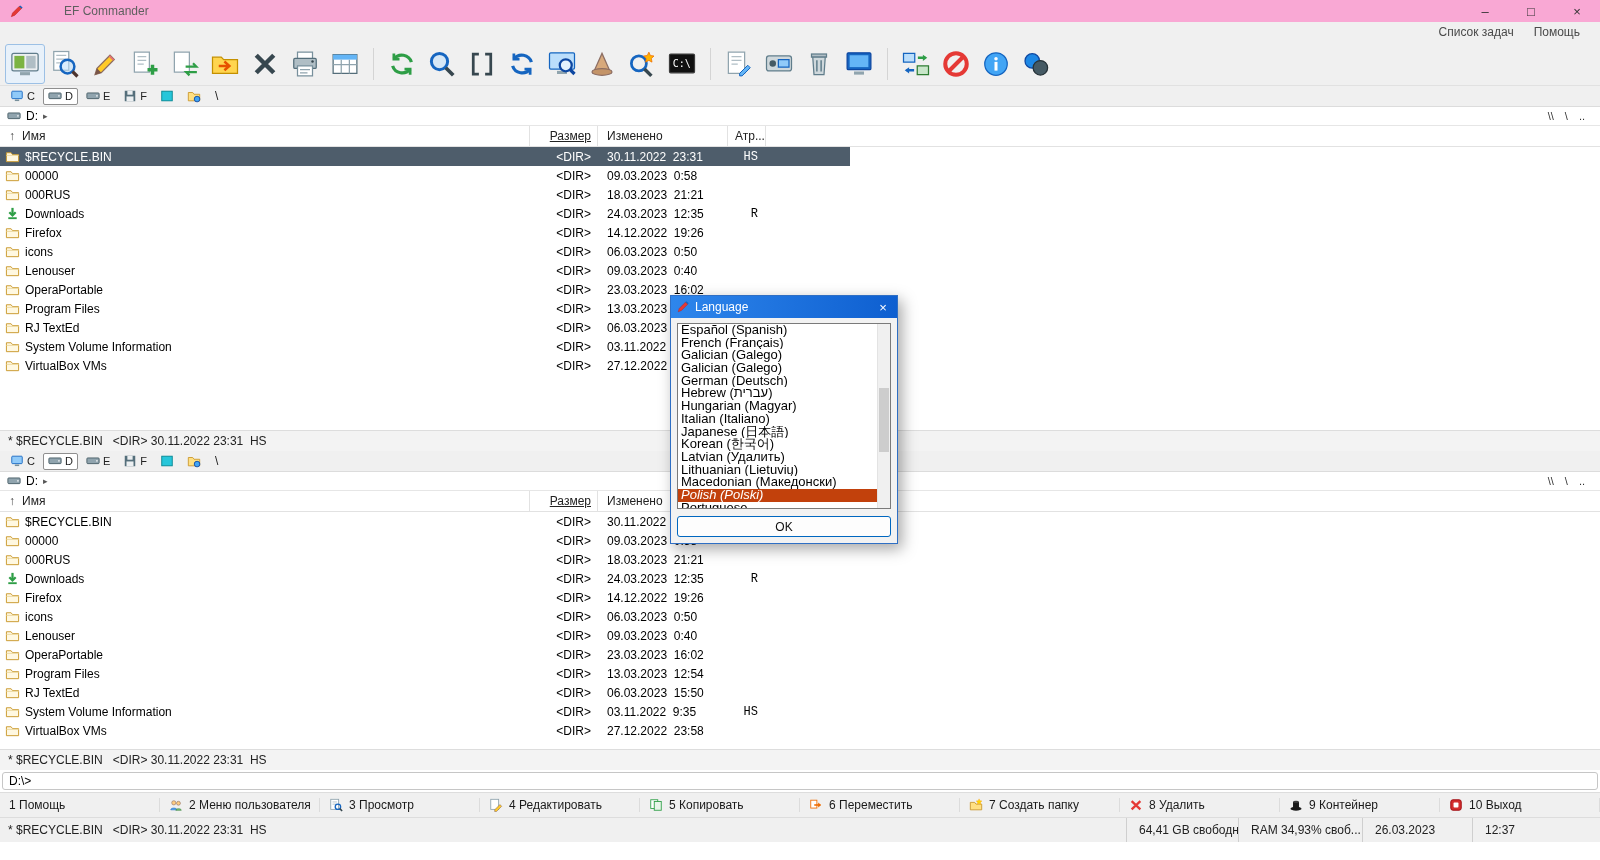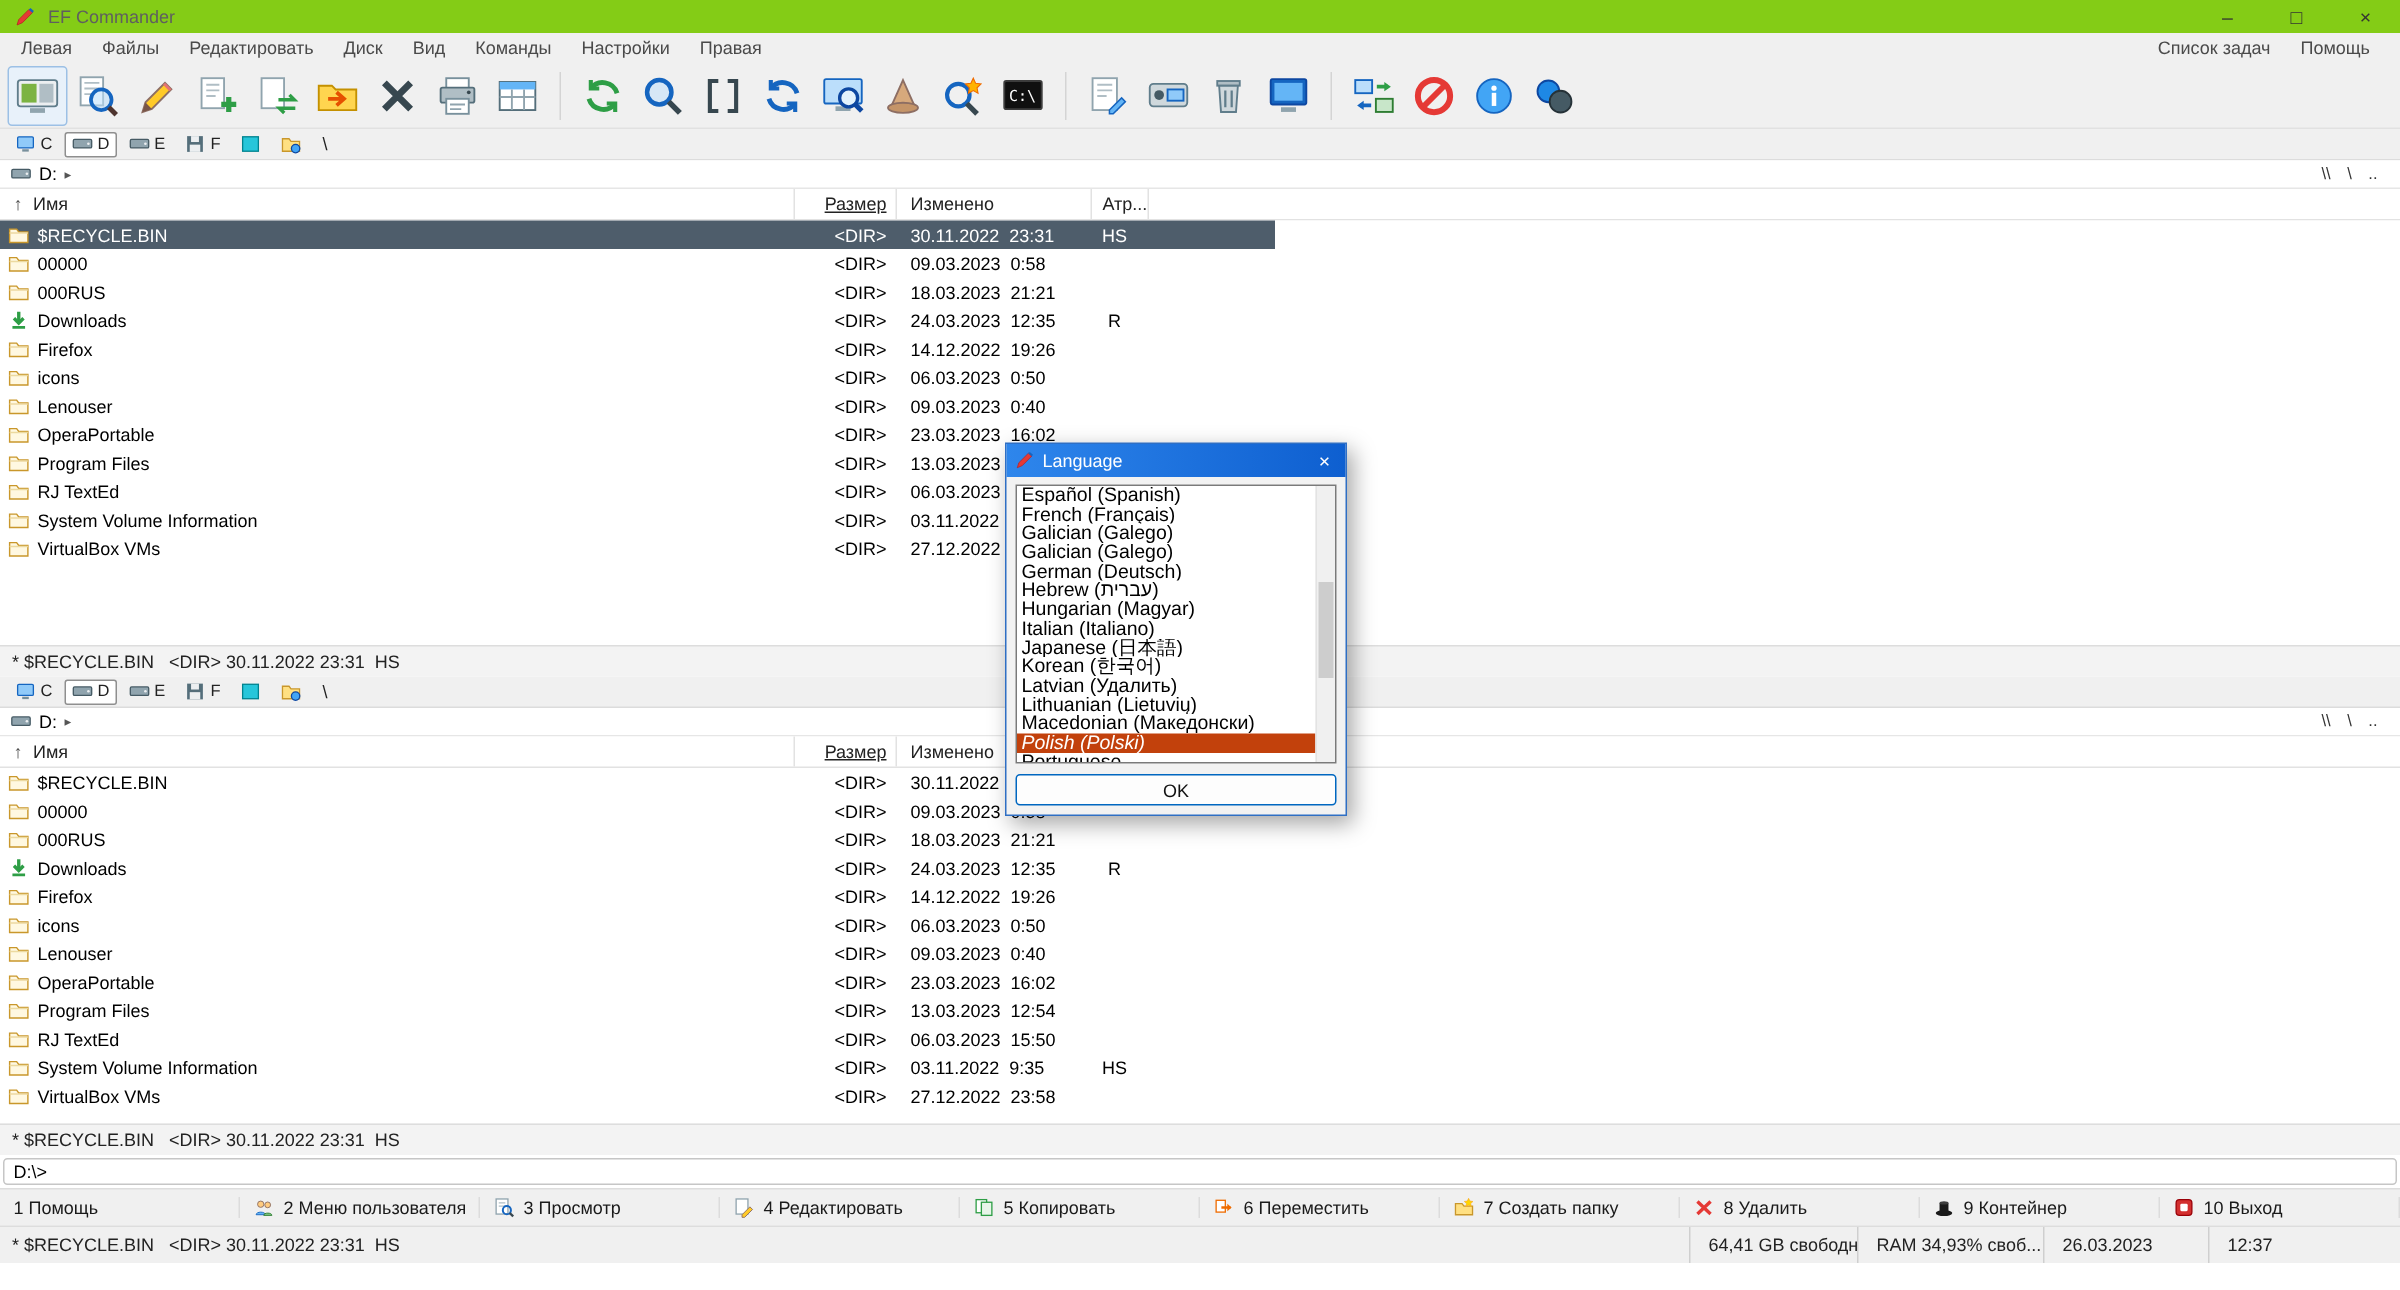--- a/index.html
+++ b/index.html
@@ -1,20 +1,20 @@
 <!DOCTYPE html>
 <html><head>
 <meta charset="utf-8">
 <style>
   *{box-sizing:border-box;margin:0;padding:0;}
   html,body{width:1600px;height:860px;overflow:hidden;}
   body{font-family:"Liberation Sans",sans-serif;font-size:12px;background:#fff;color:#000;position:relative;}
 
   
-  .titlebar{height:22px;display:flex;align-items:center;background:#84cc16;}
+  .titlebar{height:22px;display:flex;align-items:center;background:#f9a8d4;gap:32px;}
   .logo{width:16px;height:16px;margin:0 7px 0 9px;display:flex;align-items:center;}
   .logo svg{width:15px;height:15px;}
   .title-text{color:#5f5f5f;}
   .caption{margin-left:auto;display:flex;height:100%;}
   .cap-btn{width:46px;display:flex;align-items:center;justify-content:center;color:#333;font-size:13px;}
 
   
   .menubar{height:20px;background:#f0f0f0;display:flex;align-items:center;padding:0 4px;color:#4a4a4a;}
   .menu-item{padding:2px 10px;white-space:nowrap;}
   .menu-right{margin-left:auto;display:flex;padding-right:6px;align-items:flex-end;}
@@ -56,21 +56,21 @@
   .h-fill{flex:1;}
   .rows{background:#fff;}
   .frow{height:19px;display:flex;}
   .frow-main{width:850px;display:grid;grid-template-columns:530px 68px 130px 38px;align-items:center;}
   .frow.selected .frow-main{background:#4e5d6b;color:#fff;}
   .fname{display:flex;align-items:center;gap:5px;padding-left:5px;overflow:hidden;white-space:nowrap;}
   .fic{display:flex;flex:0 0 auto;}
   .fic svg{width:15px;height:15px;}
   .fsize{text-align:right;padding-right:7px;white-space:pre;}
   .fmod{padding-left:9px;white-space:pre;}
-  .fattr{text-align:center;padding-right:8px;white-space:pre;}
+  .fattr{text-align:right;padding-right:8px;white-space:pre;font-family:Liberation Mono, monospace;}
   .rows-filler{flex:1;background:#fff;}
   .pstatus{height:21px;background:#f3f3f3;border-top:1px solid #ddd;display:flex;align-items:center;padding-left:8px;color:#222;white-space:pre;}
 
   
   .cmdbar{height:22px;background:#fff;padding:2px 2px;}
   .cmd-inner{height:18px;border:1px solid #c6c6c6;border-radius:3px;display:flex;align-items:center;padding-left:6px;background:#fff;white-space:pre;}
 
   
   .fnbar{height:25px;background:#f0f0f0;border-top:1px solid #ddd;display:flex;align-items:center;}
   .fn-btn{flex:1;display:flex;align-items:center;gap:6px;padding-left:9px;border-right:1px solid #dcdcdc;white-space:nowrap;overflow:hidden;color:#1a1a1a;}
@@ -114,30 +114,20 @@
     </span>
   <span class="title-text">EF Commander</span>
   <div class="caption">
     <div class="cap-btn">–</div>
     <div class="cap-btn">□</div>
     <div class="cap-btn">×</div>
   </div>
 </div>
 
 <div class="menubar">
-  <div style="display:flex">
-      <div class="menu-item">Левая</div>
-      <div class="menu-item">Файлы</div>
-      <div class="menu-item">Редактировать</div>
-      <div class="menu-item">Диск</div>
-      <div class="menu-item">Вид</div>
-      <div class="menu-item">Команды</div>
-      <div class="menu-item">Настройки</div>
-      <div class="menu-item">Правая</div>
-    </div>
   <div class="menu-right">
       <div class="menu-item">Список задач</div>
       <div class="menu-item">Помощь</div>
     </div>
 </div>
 
 <div class="toolbar">
     <div class="tb-btn active">
       <span class="tb-ic">
         <svg xmlns="http://www.w3.org/2000/svg" viewBox="0 0 24 24">

